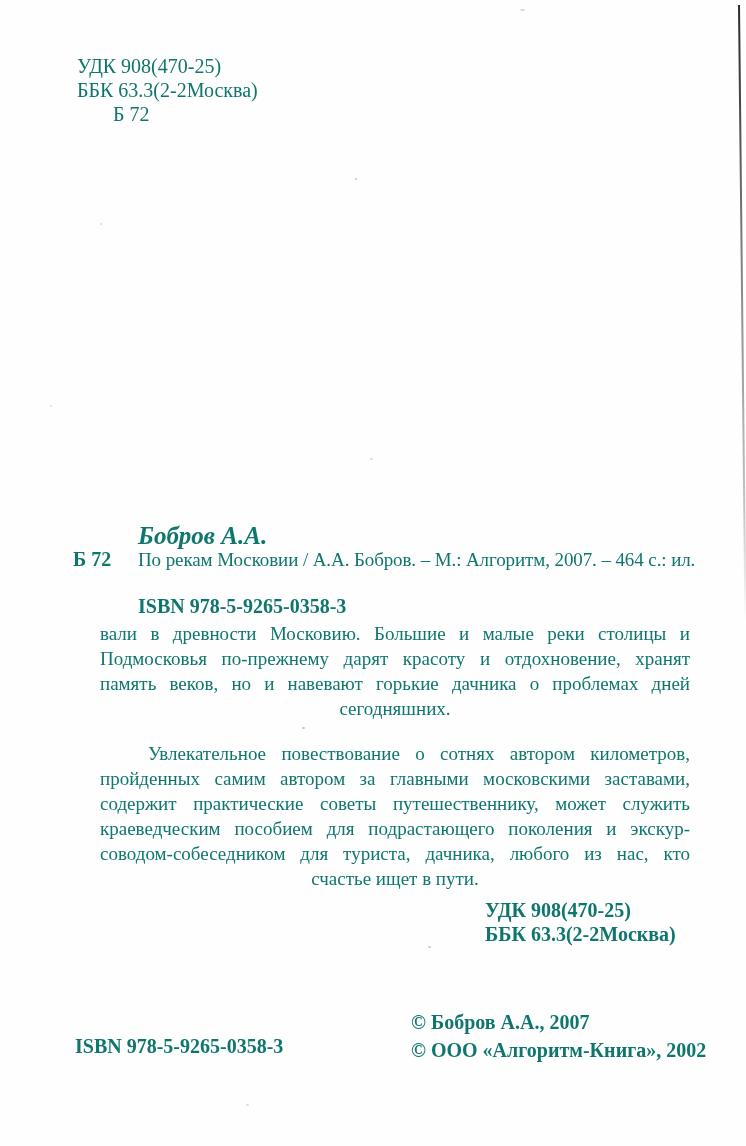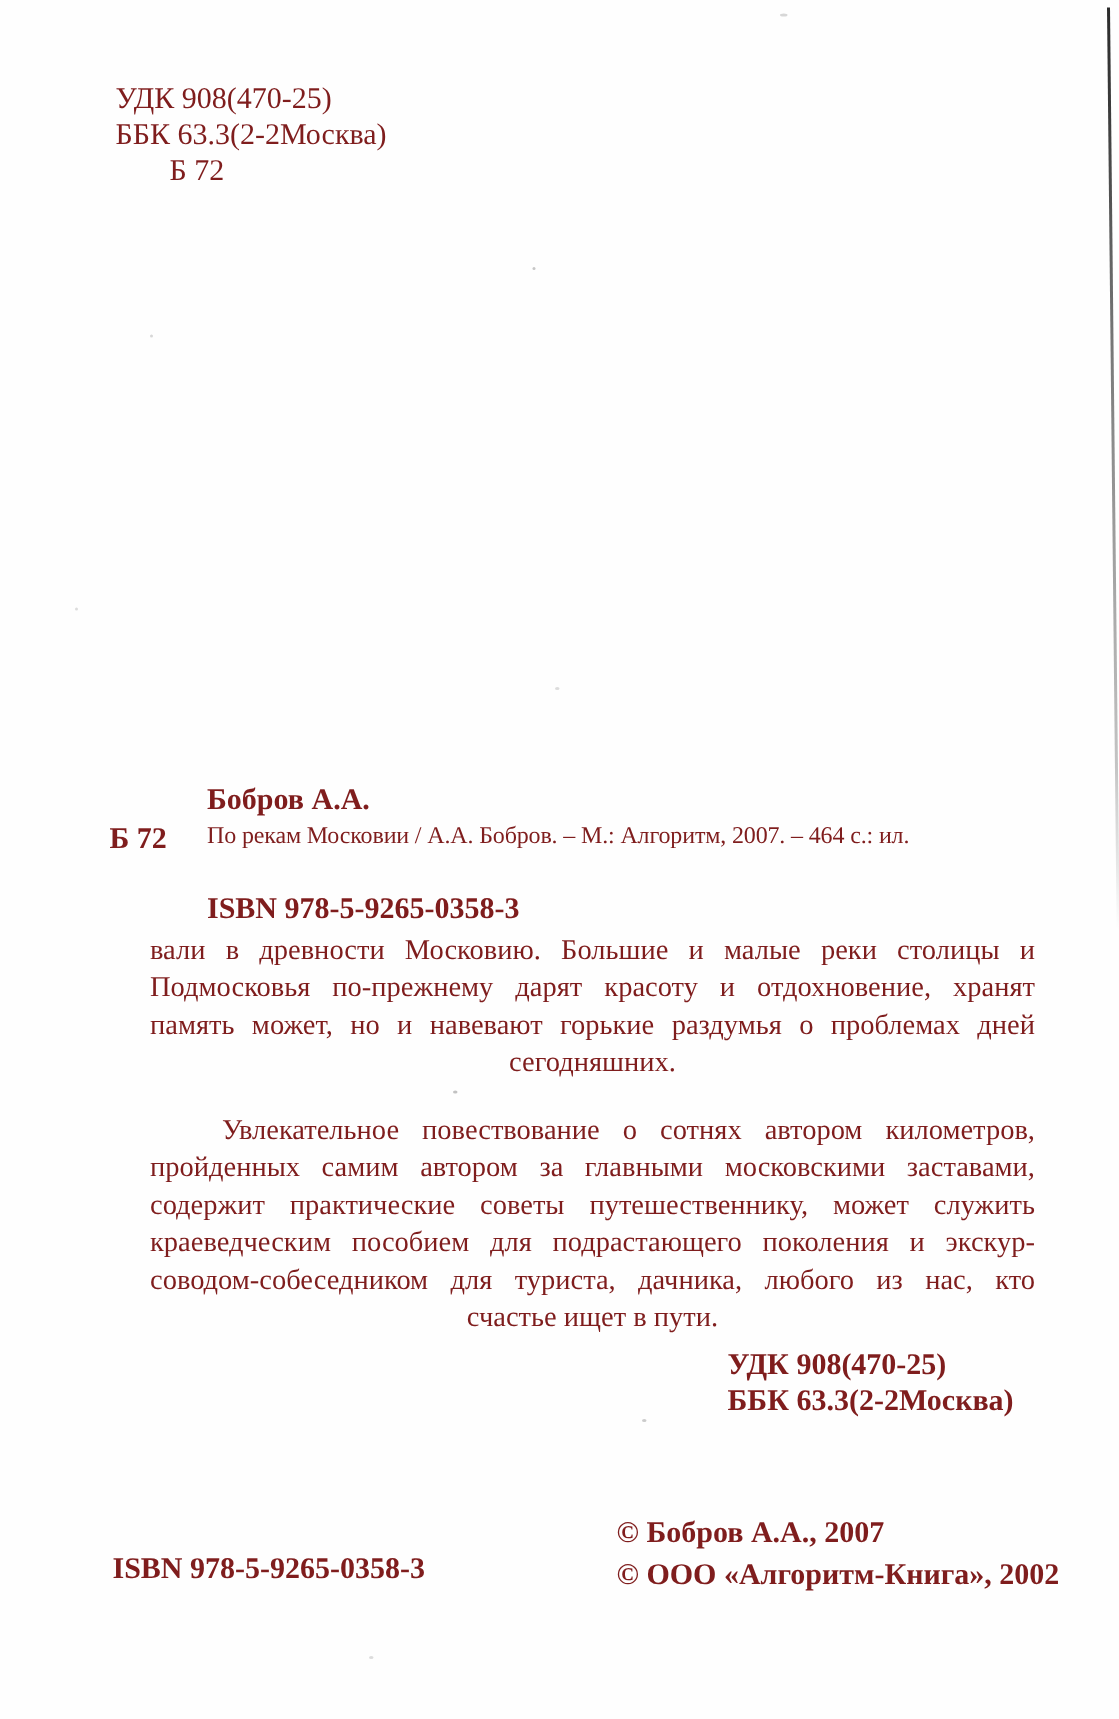--- a/index.html
+++ b/index.html
@@ -2,32 +2,32 @@
 <html><head>
 <meta charset="utf-8">
 <style>
   html, body { margin:0; padding:0; background:#ffffff; }
   .page {
     position:relative;
     width:746px; height:1146px;
     background:#fefefe;
     overflow:hidden;
     font-family:"Liberation Serif","DejaVu Serif",serif;
-    color:#7f1d1d;
+    color:#0f766e;
   }
   .abs { position:absolute; }
 
   
   .top-codes { left:77px; top:54px; font-size:20px; line-height:24px; font-weight:400; }
   .top-codes .idx-line { padding-left:36px; }
 
   
-  .author-heading { left:138px; top:522px; font-size:20px; font-weight:700; }
+  .author-heading { left:138px; top:522px; font-size:25px; font-weight:700;font-style:italic; }
   .cite-index     { left:73px;  top:548px; font-size:20px; font-weight:700; }
-  .cite-ref       { left:138px; top:549px; font-size:16px; width:548px; white-space:nowrap; letter-spacing:-0.1px; }
+  .cite-ref       { left:138px; top:549px; font-size:19px; width:548px; white-space:nowrap; letter-spacing:-0.1px; }
 
   .isbn-heading   { left:138px; top:595px; font-size:20px; font-weight:700; }
 
   
   .para { left:100px; width:590px; font-size:19px; line-height:25px; }
   .para-1 { top:621px; }
   .para-2 { top:741px; }
   .jline { text-align:justify; text-align-last:justify; }
   .lline { text-align:center; }
   .indent { padding-left:48px; }
@@ -62,21 +62,21 @@
 
   <div class="abs author-heading">Бобров А.А.</div>
   <div class="abs cite-index">Б 72</div>
   <div class="abs cite-ref">По рекам Московии / А.А. Бобров. – М.: Алгоритм, 2007. – 464 с.: ил.</div>
 
   <div class="abs isbn-heading">ISBN 978-5-9265-0358-3</div>
 
   <div class="abs para para-1">
     <div class="jline">вали в древности Московию. Большие и малые реки столицы и</div>
     <div class="jline">Подмосковья по-прежнему дарят красоту и отдохновение, хранят</div>
-    <div class="jline">память может, но и навевают горькие раздумья о проблемах дней</div>
+    <div class="jline">память веков, но и навевают горькие дачника о проблемах дней</div>
     <div class="lline">сегодняшних.</div>
   </div>
 
   <div class="abs para para-2">
     <div class="jline indent">Увлекательное повествование о сотнях автором километров,</div>
     <div class="jline">пройденных самим автором за главными московскими заставами,</div>
     <div class="jline">содержит практические советы путешественнику, может служить</div>
     <div class="jline">краеведческим пособием для подрастающего поколения и экскур-</div>
     <div class="jline">соводом-собеседником для туриста, дачника, любого из нас, кто</div>
     <div class="lline">счастье ищет в пути.</div>

